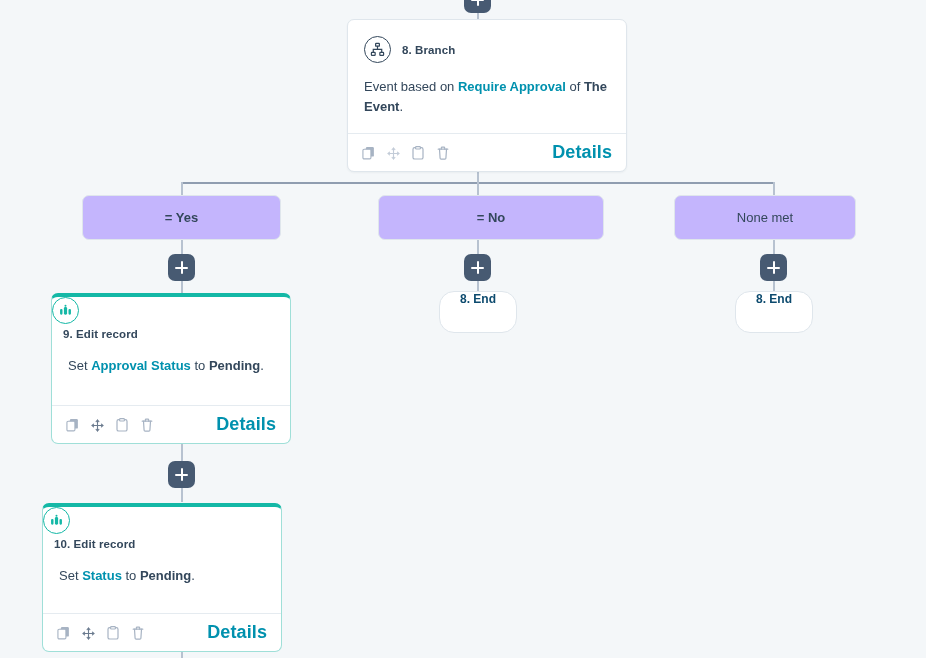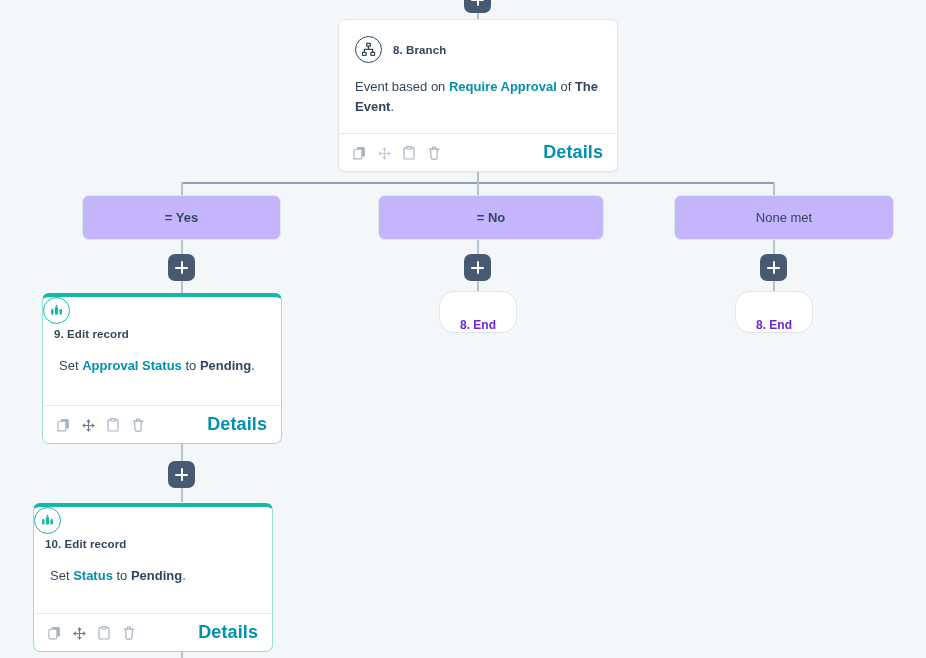--- a/index.html
+++ b/index.html
@@ -51,20 +51,21 @@
   .plus-btn::before { left: 7px; right: 7px; top: 13px; height: 1.6px; }
   .plus-btn::after { top: 7px; bottom: 7px; left: 13px; width: 1.6px; }
 
   
   .card {
     position: absolute;
     background: #ffffff;
     border: 1px solid #dfe6ec;
     border-radius: 7px;
     z-index: 4;
+    margin-left: 9px;
   }
 
   
   .branch-card {
     width: 280px;
     box-shadow: 0 1px 2px rgba(30,50,80,.05);
   }
   .branch-card .card-head {
     display: flex;
     align-items: center;
@@ -142,25 +143,25 @@
   .cond-box.bold { font-weight: bold; }
 
   
   .end-box {
     position: absolute;
     width: 78px; height: 42px;
     background: #ffffff;
     border: 1px solid #dfe6ec;
     border-radius: 15px;
     display: flex;
-    align-items: flex-end;
+    align-items: flex-start;
     justify-content: center;
     font-size: 12px;
     font-weight: bold;
-    color: #6d28d9;
+    color: #0c4a6e;
     z-index: 4;
   }
 </style>
 </head>
 <body>
 
 <div id="canvas">
 
   <div class="conn-v" style="left:477px; top:0px; height:19px;"></div>
 
@@ -235,21 +236,21 @@
       <span class="details-link">Details</span>
     </div>
   </div>
 
   <div class="cond-box bold" style="left:82px; top:195px; width:199px;">
     <span>= Yes</span>
   </div>
   <div class="cond-box bold" style="left:378px; top:195px; width:226px;">
     <span>= No</span>
   </div>
-  <div class="cond-box" style="left:674px; top:195px; width:220px;text-align:center;">
+  <div class="cond-box" style="left:674px; top:195px; width:182px;text-align:center;">
     <span>None met</span>
   </div>
 
   <button class="plus-btn" style="left:168px; top:254px;"></button>
   <button class="plus-btn" style="left:464px; top:254px;"></button>
   <button class="plus-btn" style="left:760px; top:254px;"></button>
 
   <div class="end-box" style="left:439px; top:291px;">
     <span>8. End</span>
   </div>

